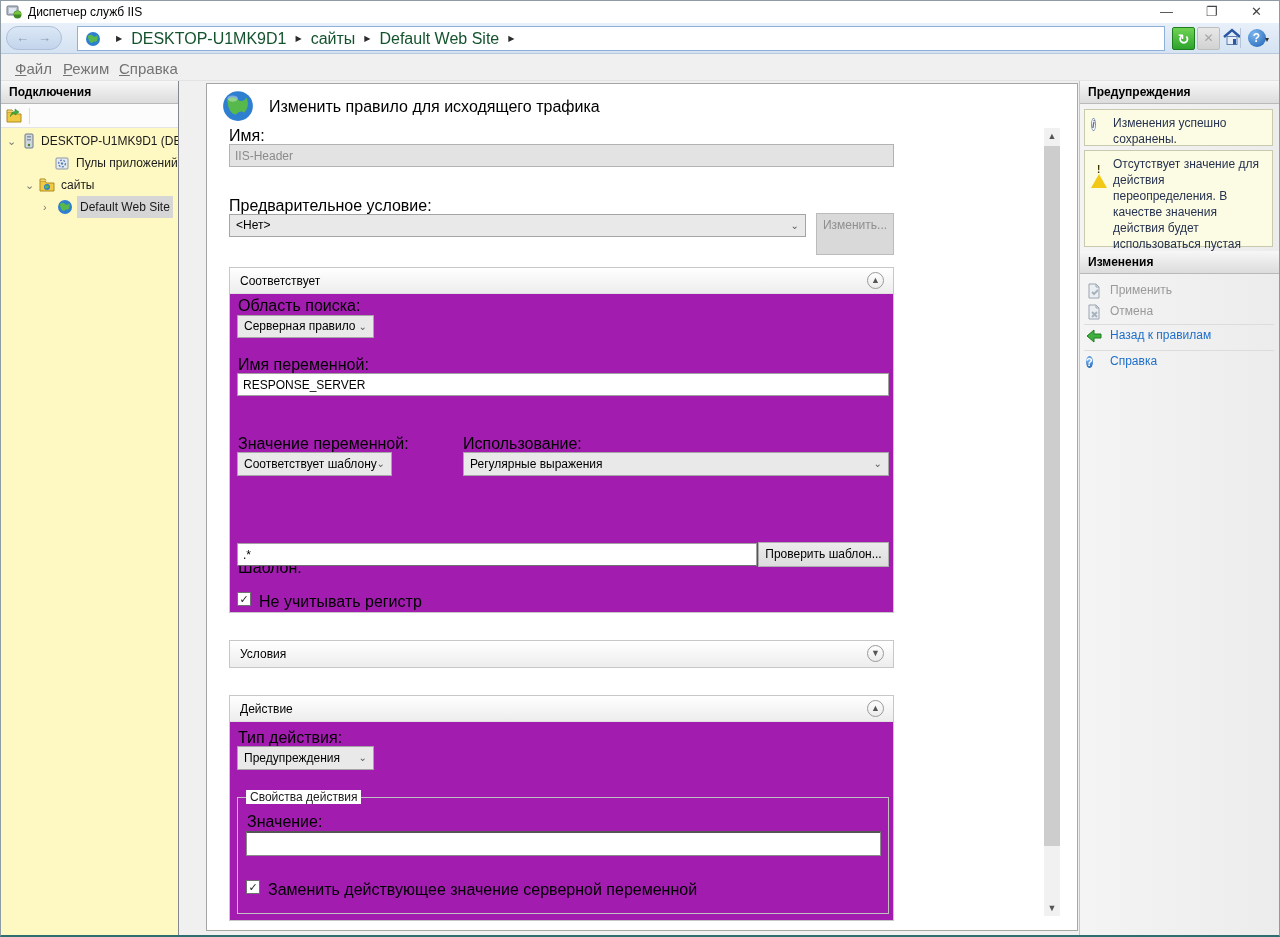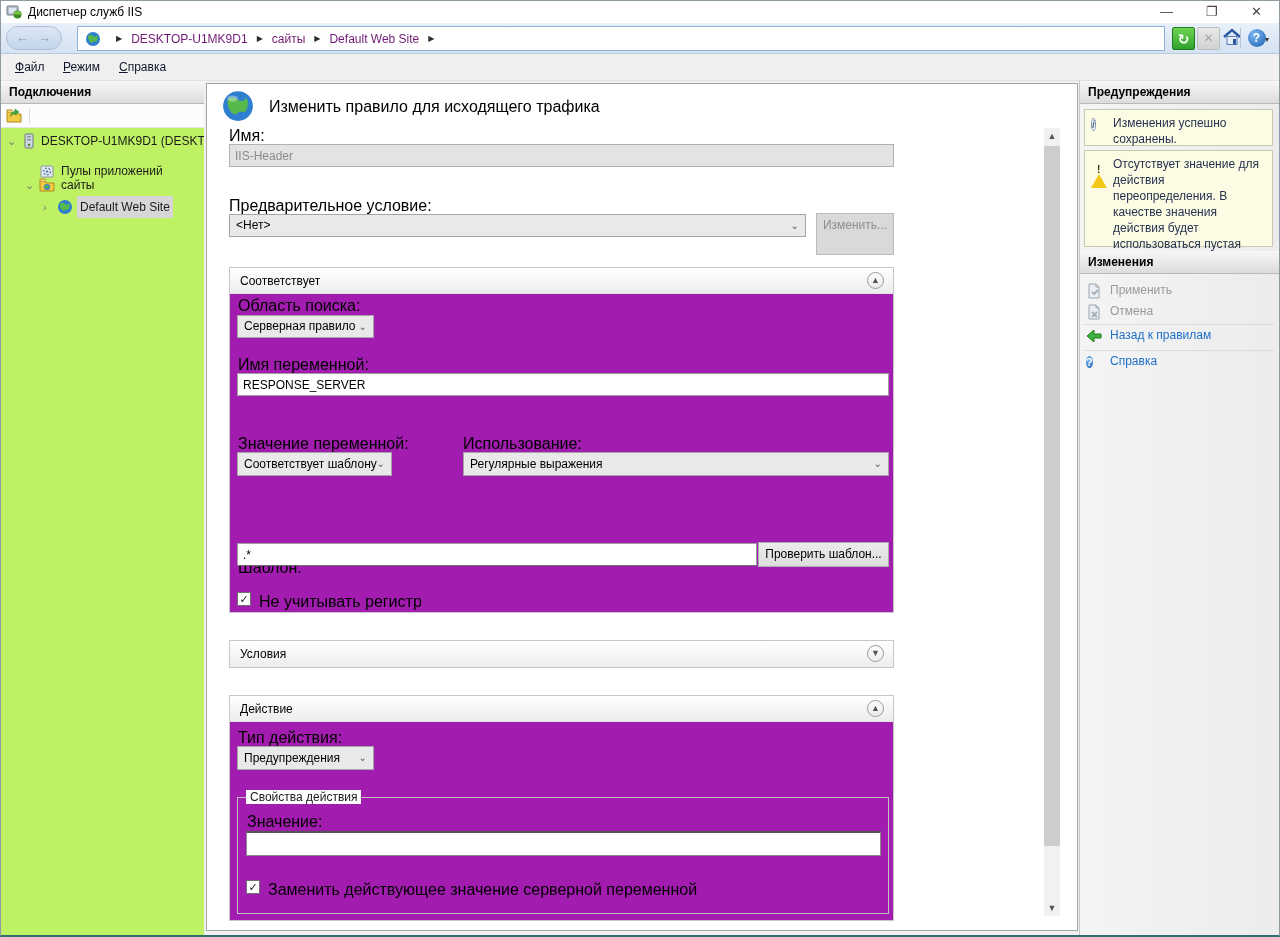--- a/index.html
+++ b/index.html
@@ -16,38 +16,38 @@
 
   
   .addressbar { position:absolute; left:0; top:22px; width:100%; height:31px; background:linear-gradient(#e8f0fa,#d4e2f2); border-bottom:1px solid #b9c9dd; }
   .navpill { position:absolute; left:5px; top:3px; width:56px; height:24px; border-radius:13px; background:linear-gradient(#dbe7f5,#c3d5ec); border:1px solid #aebfd6; color:#8d9cab; }
   .navpill span { position:absolute; top:3px; font-size:13px; }
   .navpill .back { left:9px; } .navpill .fwd { left:31px; }
   .addrbox { position:absolute; left:76px; top:3px; width:1088px; height:25px; background:#fff; border:1px solid #8fb0d8; display:flex; align-items:center; }
   .addrbox .globe { width:16px; height:16px; margin:0 6px 0 7px; flex:none; }
   .crumb { display:flex; align-items:center; }
   .crumb .sep { font-size:8px; color:#2b2b2b; padding:0 9px; }
-  .crumb .item { font-size:12px; color:#701a75; cursor:default; }
+  .crumb .item { font-size:16px; color:#14532d; cursor:default; }
   .abtn { position:absolute; top:4px; width:23px; height:23px; border-radius:2px; text-align:center; }
   .abtn.refresh { left:1171px; background:linear-gradient(#6fd353,#2da32d); border:1px solid #1e7e1e; color:#fff; font-weight:bold; line-height:22px; font-size:14px; }
   .abtn.stop { left:1196px; background:linear-gradient(#e8e8e8,#d2d2d2); border:1px solid #bdbdbd; color:#a5a5a5; line-height:21px; font-size:12px; }
   .abtn.home { left:1219px; line-height:20px; }
   .asep { position:absolute; left:1239px; top:5px; width:1px; height:20px; background:#b5c4d6; }
   .abtn.help { left:1244px; }
   .helpcircle { width:18px; height:18px; margin:2px auto 0; border-radius:50%; background:radial-gradient(circle at 35% 30%,#7db9f0,#1b5eb4); color:#fff; font-weight:bold; font-size:12px; line-height:18px; text-align:center; }
   .helpcaret { position:absolute; left:1264px; top:12px; font-size:8px; color:#333; }
 
   
   .menubar { position:absolute; left:0; top:53px; width:100%; height:27px; background:#f0f0f0; border-bottom:1px solid #e3e3e3; }
-  .menuitem { position:absolute; top:5px; height:18px; padding:1px 6px; font-size:12px; color:#0f172a; cursor:default; }
+  .menuitem { position:absolute; top:5px; height:18px; padding:1px 6px; font-size:15px; color:#737373; cursor:default; }
   .menuitem u { text-decoration:underline; }
   .mi0 { left:8px; } .mi1 { left:56px; } .mi2 { left:112px; }
 
   
-  .leftpanel { position:absolute; left:0; top:80px; width:206px; bottom:0; background:#bef264; border-right:1px solid #828790; }
+  .leftpanel { position:absolute; left:0; top:80px; width:178px; bottom:0; background:#fef9c3; border-right:1px solid #828790; }
   .panelheader { height:23px; background:linear-gradient(#f7f7f7,#dcdcdc); border-bottom:1px solid #b9b9b9; font-weight:bold; font-size:12px; color:#000; line-height:22px; padding-left:8px; }
   .lefttoolbar { height:24px; background:#fcfcfc; border-bottom:1px solid #e4e4e4; position:relative; }
   .lefttoolbar .tbicon { position:absolute; left:5px; top:4px; width:16px; height:16px; }
   .lefttoolbar .tbsep { position:absolute; left:28px; top:4px; width:1px; height:16px; background:#dcdcdc; }
   .tree { position:relative; font-size:12px; }
   .treerow { position:absolute; left:0; width:100%; height:22px; line-height:22px; white-space:nowrap; overflow:hidden; cursor:default; }
   .twisty { position:absolute; top:0; width:12px; color:#777; font-size:11px; }
   .ticon { position:absolute; top:3px; width:16px; height:16px; }
   .tlabel { position:absolute; top:0; }
   .tlabel.sel { background:#d6d6d6; padding:0 3px; }
@@ -166,21 +166,21 @@
       <div class="treerow" style="top:2px;">
         <span class="twisty" style="left:6px;">⌄</span>
         <svg class="ticon" style="left:20px;" viewBox="0 0 16 16">
           <rect x="4" y="1" width="8" height="14" rx="1" fill="#cfd6dd" stroke="#6e7a86"></rect>
           <rect x="6" y="3" width="4" height="1.5" fill="#8796a5"></rect>
           <rect x="6" y="6" width="4" height="1.5" fill="#8796a5"></rect>
           <circle cx="8" cy="12" r="1.2" fill="#3f8624"></circle>
         </svg>
         <span class="tlabel" style="left:40px;">DESKTOP-U1MK9D1 (DESKTOI</span>
       </div>
-      <div class="treerow" style="top:32px;">
+      <div class="treerow" style="top:24px;margin-left:15px;">
         <svg class="ticon" style="left:38px;" viewBox="0 0 16 16">
           <rect x="2" y="3" width="12" height="11" rx="1" fill="#e6ebf0" stroke="#8796a5"></rect>
           <circle cx="8" cy="8.5" r="3.4" fill="none" stroke="#5a7fb5" stroke-width="1.4" stroke-dasharray="2 1.4"></circle>
           <circle cx="8" cy="8.5" r="1.2" fill="#5a7fb5"></circle>
         </svg>
         <span class="tlabel" style="left:60px;">Пулы приложений</span>
       </div>
       <div class="treerow" style="top:46px;">
         <span class="twisty" style="left:24px;">⌄</span>
         <svg class="ticon" style="left:38px;" viewBox="0 0 16 16">

